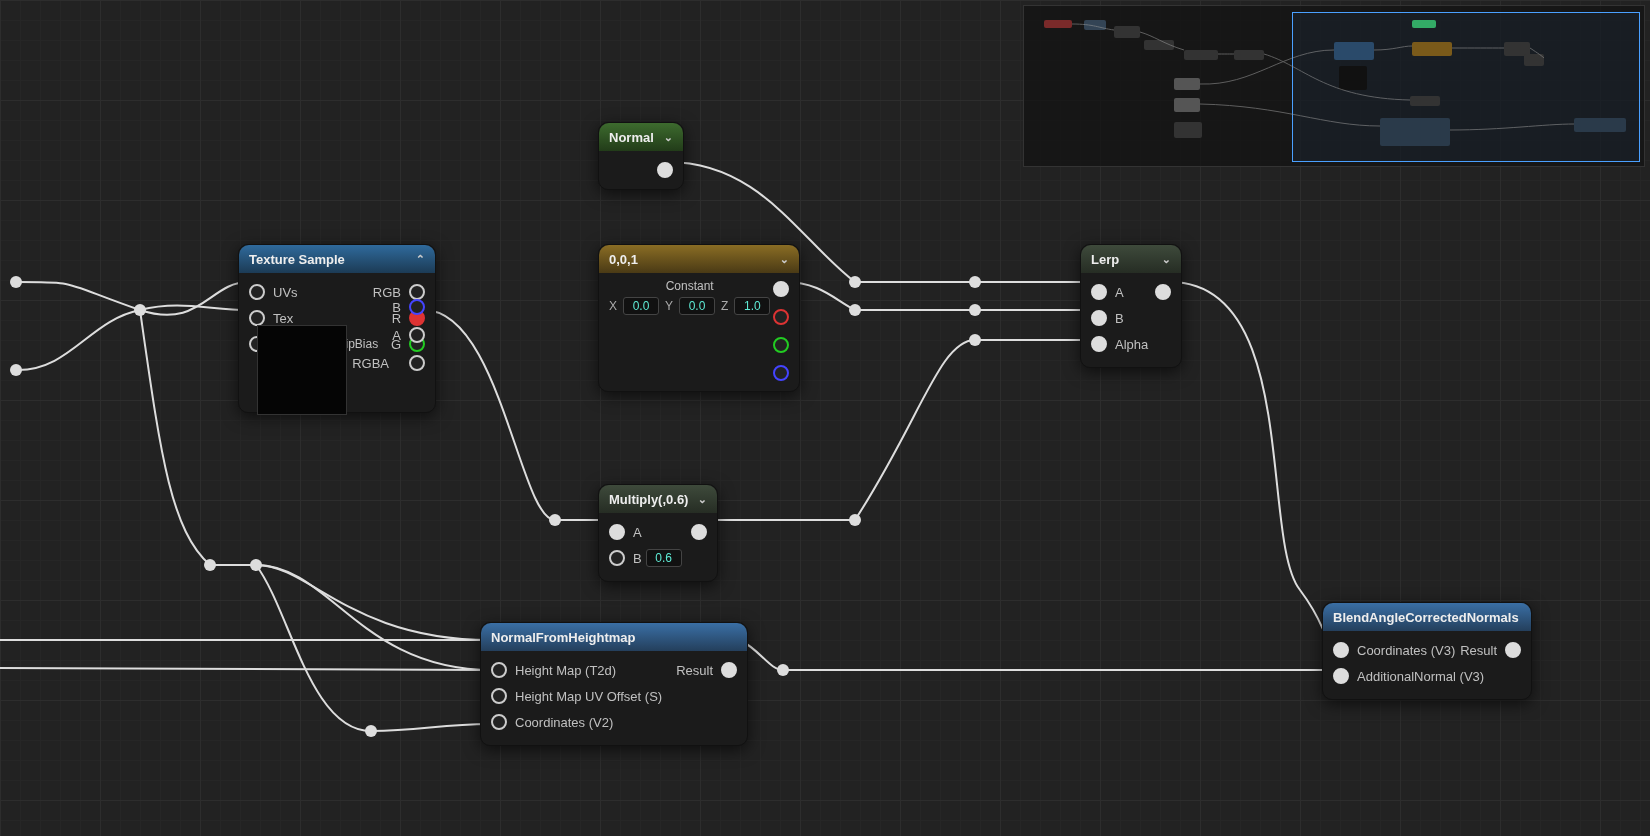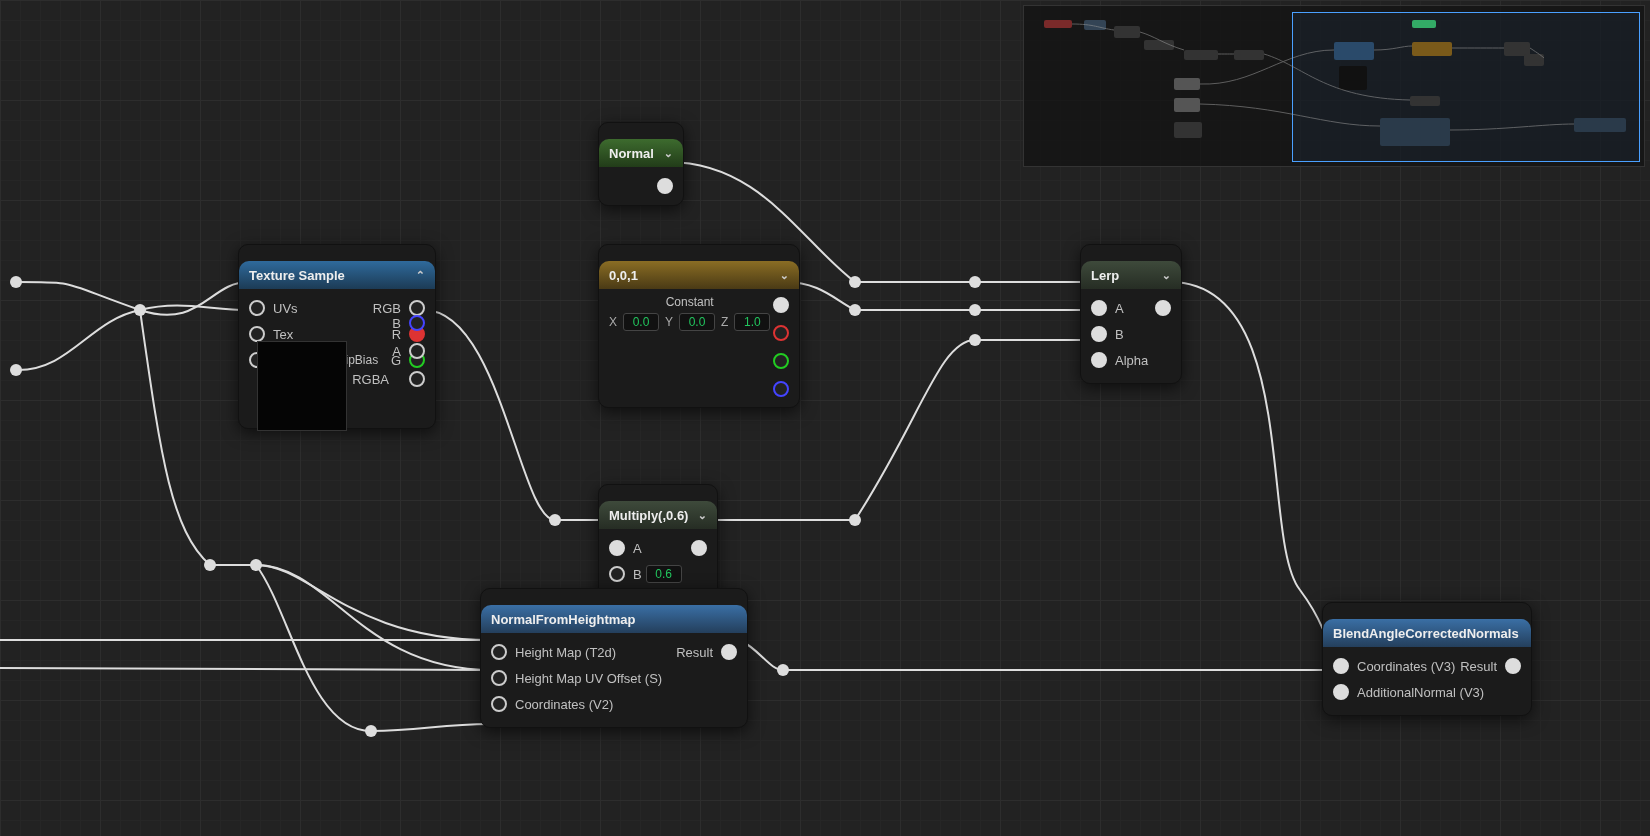--- a/index.html
+++ b/index.html
@@ -46,21 +46,20 @@
 .node-header {
   display: flex;
   align-items: center;
   justify-content: space-between;
   padding: 4px 10px;
   border-top-left-radius: 10px;
   border-top-right-radius: 10px;
   font-weight: 600;
   color: #eee;
   height: 20px;
-  margin-top: 16px;
 }
 .node-header.blue   { background: linear-gradient(180deg,#2f6a9c 0%,#1c3b55 100%); }
 .node-header.green  { background: linear-gradient(180deg,#3d6b2e 0%,#223c19 100%); }
 .node-header.yellow { background: linear-gradient(180deg,#8a6d24 0%,#4a3a15 100%); text-align: right; }
 .node-header.gray   { background: linear-gradient(180deg,#3e4a3b 0%,#262d24 100%); }
 .node-header.blue2  { background: linear-gradient(180deg,#3a6fa5 0%,#243f5c 100%); }
 .node-body {
   padding: 6px 10px 10px 10px;
 }
 .pin-row {
@@ -100,21 +99,21 @@
   text-align: center;
   color: #aaa;
   font-size: 13px;
   padding-bottom: 4px;
   cursor: pointer;
 }
 .txt-input {
   width: 30px;
   background: #111;
   border: 1px solid #444;
-  color: #22c55e;
+  color: #5eead4;
   font-size: 12px;
   text-align: center;
   padding: 1px 2px;
   border-radius: 3px;
 }
 .const-row {
   display: flex;
   align-items: center;
   gap: 6px;
   font-size: 12px;
@@ -336,21 +335,21 @@
         <span class="pin fill"></span>
         <span class="pin-label-l">B</span>
       </div>
       <div class="pin-row">
         <span class="pin fill"></span>
         <span class="pin-label-l">Alpha</span>
       </div>
     </div>
   </div>
 
-  <div class="node" style="left:480px; top:588px; width:266px;">
+  <div class="node" style="left:480px; top:622px; width:266px;">
     <div class="node-header blue2">
       <span>NormalFromHeightmap</span>
     </div>
     <div class="node-body">
       <div class="pin-row">
         <span class="pin white"></span>
         <span class="pin-label-l">Height Map (T2d)</span>
         <span class="spacer"></span>
         <span class="pin-label-r">Result</span>
         <span class="pin fill"></span>

